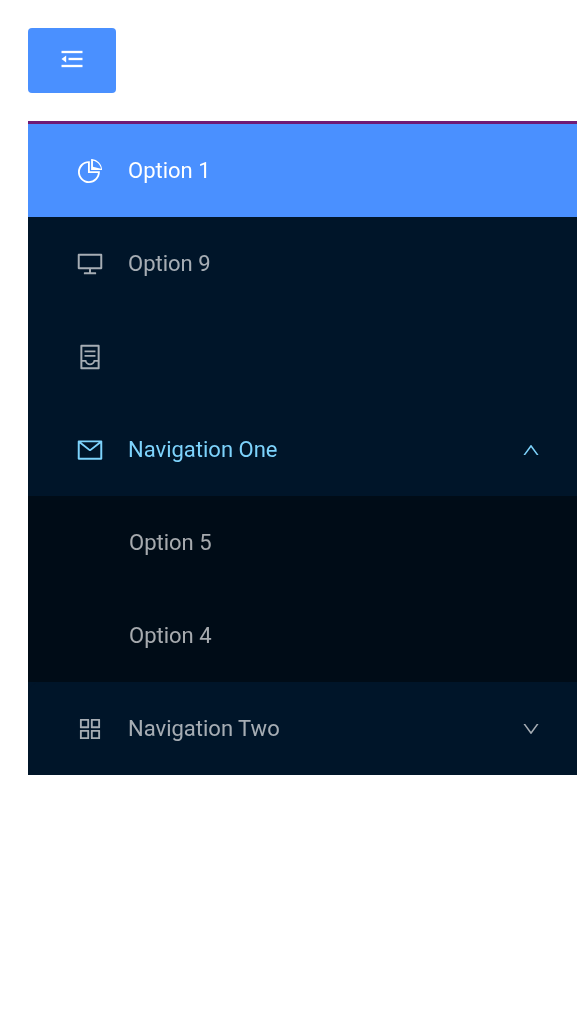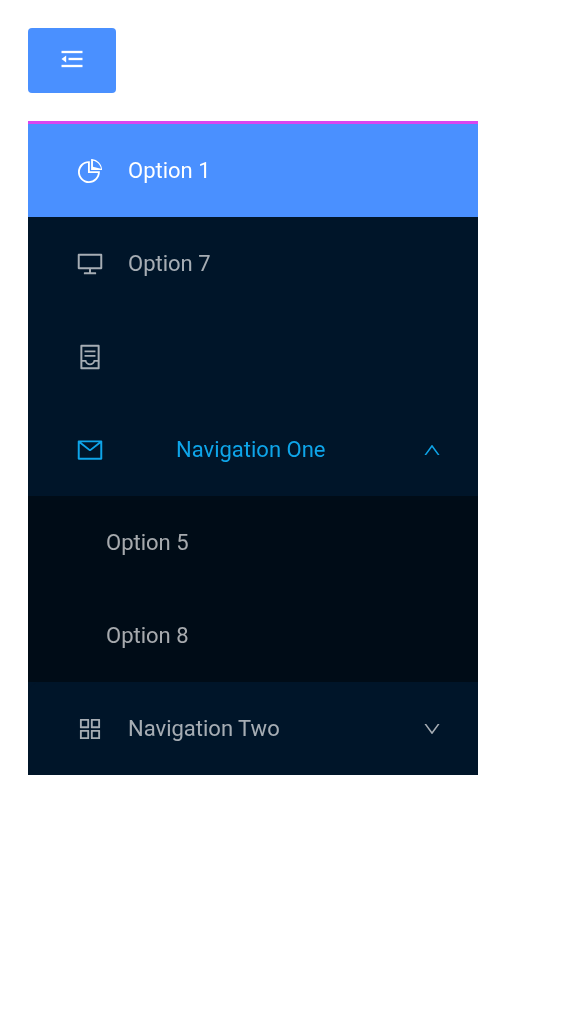--- a/index.html
+++ b/index.html
@@ -26,42 +26,41 @@
     }
     .toggle-btn svg {
       width: 28px;
       height: 28px;
       fill: none;
       stroke: #fff;
       stroke-width: 2;
     }
     .menu-container {
       margin: 8px 28px;
-      width: 450px;
+      width: 549px;
       background: #001529;
-      border-top: 3px solid #d946ef;
+      border-top: 3px solid #701a75;
     }
     .menu-item {
       height: 93px;
       display: flex;
       align-items: center;
       padding-left: 48px;
       padding-right: 36px;
       cursor: pointer;
       color: rgba(255, 255, 255, 0.65);
       font-size: 22px;
       position: relative;
     }
     .menu-item.active {
       background: #4a90ff;
       color: #fff;
     }
     .menu-item.submenu-title {
-      color: #0ea5e9;
-      gap: 48px;
+      color: #7dd3fc;
     }
     .menu-item .icon {
       width: 28px;
       height: 28px;
       margin-right: 24px;
       flex-shrink: 0;
     }
     .menu-item .icon svg {
       width: 100%;
       height: 100%;
@@ -76,21 +75,21 @@
     }
     .menu-item .arrow svg {
       width: 100%;
       height: 100%;
       fill: currentColor;
     }
     .submenu {
       background: #000c17;
     }
     .submenu .menu-item {
-      padding-left: 78px;
+      padding-left: 101px;
       color: rgba(255, 255, 255, 0.65);
       height: 93px;
     }
     .menu-item.submenu-two {
       background: #001529;
       color: rgba(255, 255, 255, 0.65);
       border-radius: 13px;
     }
   </style>
 </head>
@@ -117,21 +116,21 @@
     </span>
     <span class="label">Option 1</span>
   </div>
 
   <div class="menu-item">
     <span class="icon">
       <svg viewBox="0 0 1024 1024">
           <path d="M928 140H96c-17.7 0-32 14.3-32 32v496c0 17.7 14.3 32 32 32h380v112H304c-8.8 0-16 7.2-16 16v48c0 4.4 3.6 8 8 8h432c4.4 0 8-3.6 8-8v-48c0-8.8-7.2-16-16-16H548V700h380c17.7 0 32-14.3 32-32V172c0-17.7-14.3-32-32-32zm-40 488H136V212h752v416z"></path>
         </svg>
     </span>
-    <span class="label">Option 7</span>
+    <span class="label">Option 9</span>
   </div>
 
   <div class="menu-item">
     <span class="icon">
       <svg viewBox="0 0 1024 1024">
           <path d="M832 64H192c-17.7 0-32 14.3-32 32v832c0 17.7 14.3 32 32 32h640c17.7 0 32-14.3 32-32V96c0-17.7-14.3-32-32-32zm-40 824H232V687h97.9c11.6 32.8 32 62.3 59.1 84.7 34.5 28.5 78.2 44.3 123 44.3s88.5-15.7 123-44.3c27.1-22.4 47.5-51.9 59.1-84.7H792v201zm0-264H643.6l-5.2 24.7C626.4 708.5 573.2 752 512 752s-114.4-43.5-126.5-103.3l-5.2-24.7H232V136h560v488zM320 341h384c4.4 0 8-3.6 8-8v-48c0-4.4-3.6-8-8-8H320c-4.4 0-8 3.6-8 8v48c0 4.4 3.6 8 8 8zm0 160h384c4.4 0 8-3.6 8-8v-48c0-4.4-3.6-8-8-8H320c-4.4 0-8 3.6-8 8v48c0 4.4 3.6 8 8 8z"></path>
         </svg>
     </span>
   </div>
 
@@ -147,21 +146,21 @@
           <path d="M890.5 755.3L537.9 269.2c-12.8-17.6-39-17.6-51.7 0L133.5 755.3A8 8 0 0 0 140 768h75c5.1 0 9.9-2.5 12.9-6.6L512 369.8l284.1 391.6c3 4.1 7.8 6.6 12.9 6.6h75c6.5 0 10.3-7.4 6.5-12.7z"></path>
         </svg>
     </span>
   </div>
 
   <div class="submenu">
     <div class="menu-item">
       <span class="label">Option 5</span>
     </div>
     <div class="menu-item">
-      <span class="label">Option 8</span>
+      <span class="label">Option 4</span>
     </div>
   </div>
 
   <div class="menu-item submenu-two">
     <span class="icon">
       <svg viewBox="0 0 1024 1024">
           <path d="M464 144H160c-8.8 0-16 7.2-16 16v304c0 8.8 7.2 16 16 16h304c8.8 0 16-7.2 16-16V160c0-8.8-7.2-16-16-16zm-52 268H212V212h200v200zm452-268H560c-8.8 0-16 7.2-16 16v304c0 8.8 7.2 16 16 16h304c8.8 0 16-7.2 16-16V160c0-8.8-7.2-16-16-16zm-52 268H612V212h200v200zM464 544H160c-8.8 0-16 7.2-16 16v304c0 8.8 7.2 16 16 16h304c8.8 0 16-7.2 16-16V560c0-8.8-7.2-16-16-16zm-52 268H212V612h200v200zm452-268H560c-8.8 0-16 7.2-16 16v304c0 8.8 7.2 16 16 16h304c8.8 0 16-7.2 16-16V560c0-8.8-7.2-16-16-16zm-52 268H612V612h200v200z"></path>
         </svg>
     </span>
     <span class="label">Navigation Two</span>

